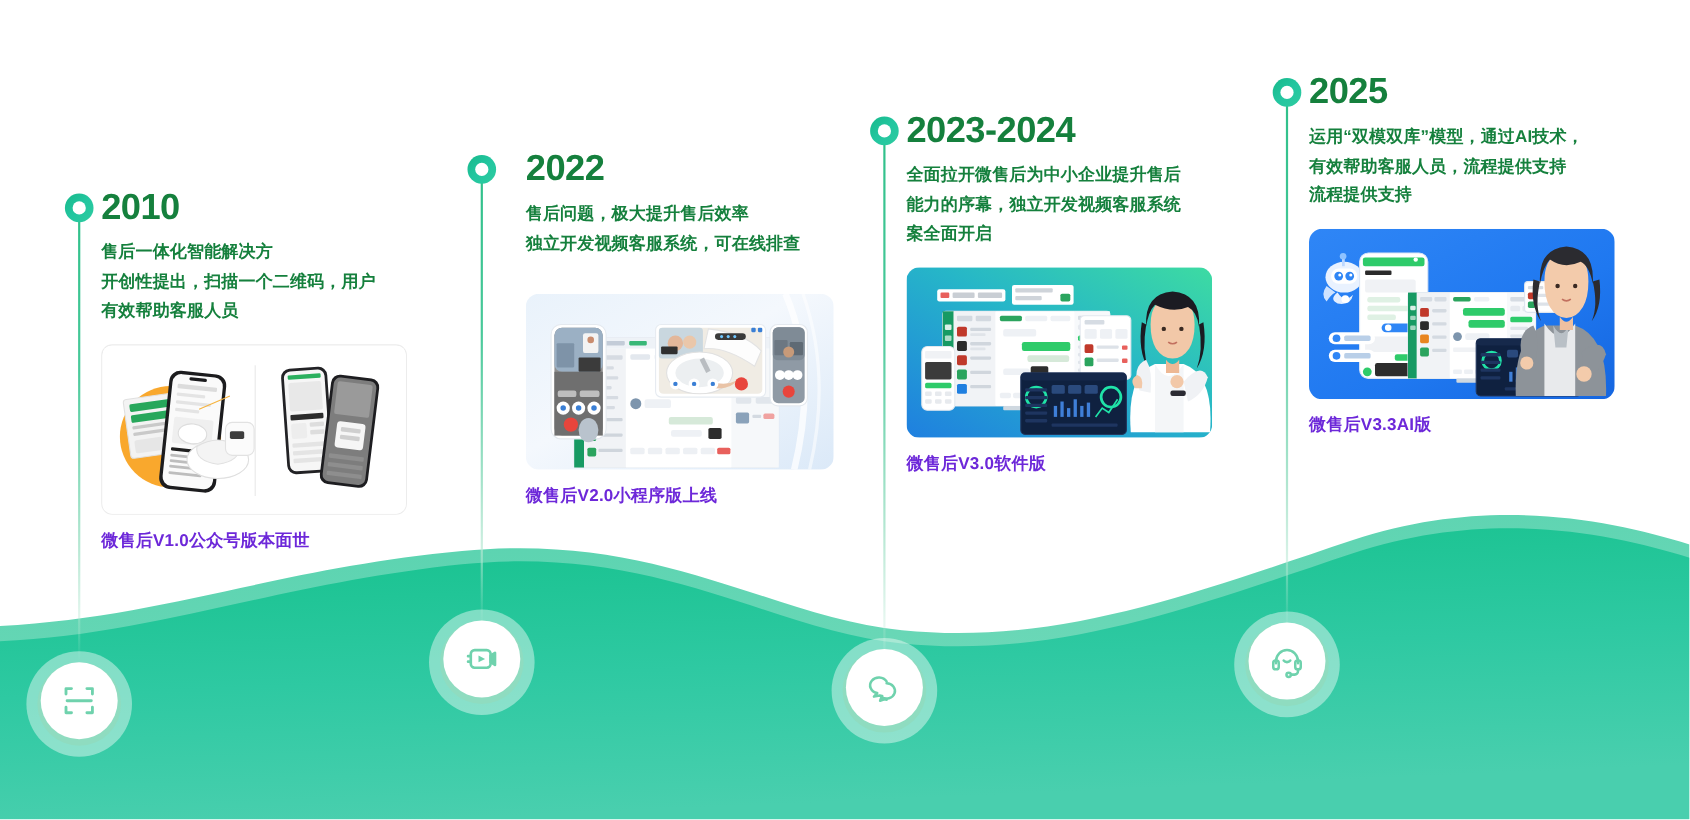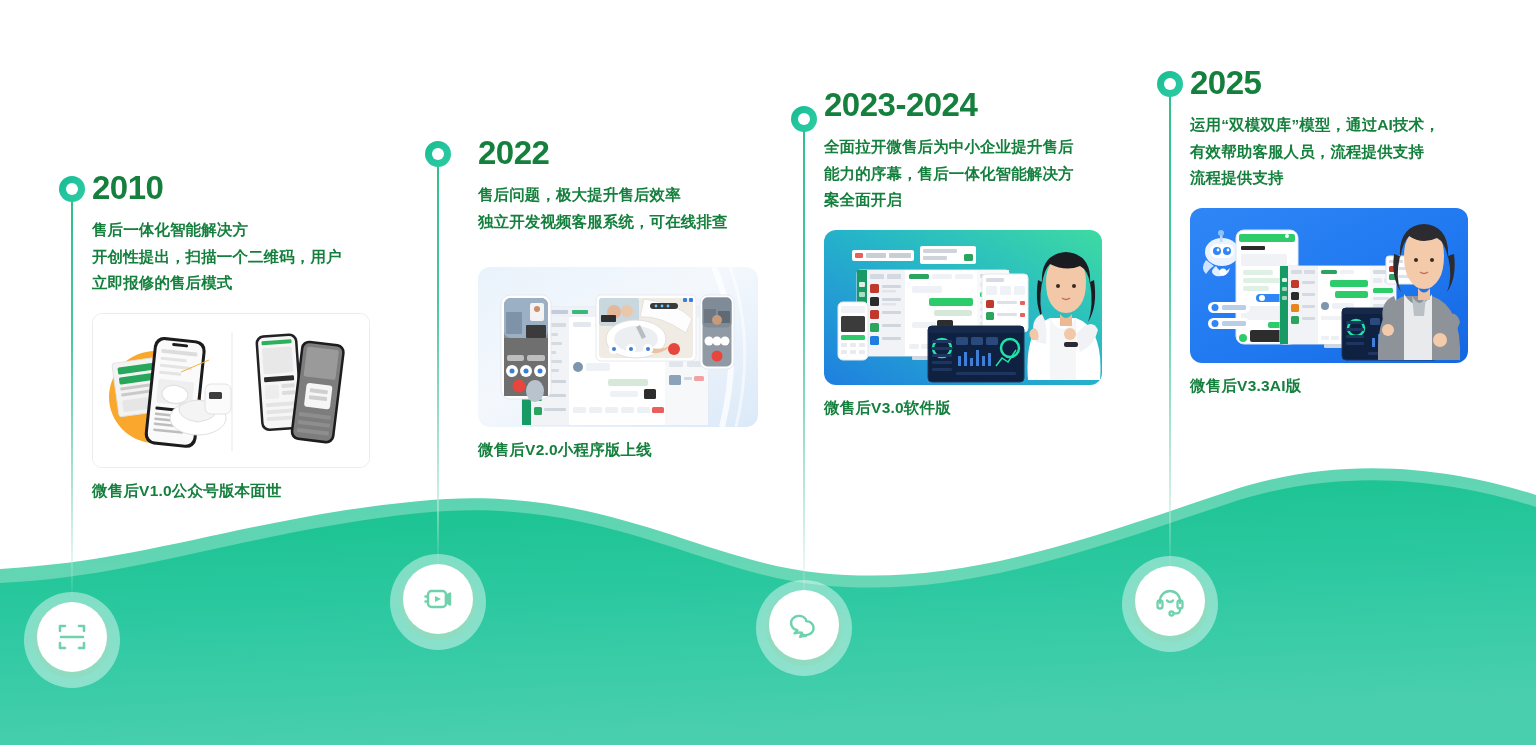--- a/index.html
+++ b/index.html
@@ -35,21 +35,21 @@
   .ms { position:absolute; z-index:3; }
   .ms-year {
     font-size:33px; font-weight:bold; color:#15803d;
     letter-spacing:-0.5px; line-height:1; white-space:nowrap;
   }
   .ms-desc {
     margin-top:13px; font-size:15.5px; font-weight:bold; color:#15803d;
     line-height:1.72; letter-spacing:0.1px;
   }
   .ms-caption {
-    margin-top:13px; font-size:15.5px; font-weight:bold; color:#15803d;
+    margin-top:13px; font-size:15.5px; font-weight:bold; color:#6d28d9;
     letter-spacing:0.2px;
   }
 
   
   .pic {
     margin-top:16px; border-radius:12px; overflow:hidden; position:relative;
   }
   .pic-2018 {
     width:278px; height:155px; background:#fff;
     border:1px solid #ececec; border-radius:10px;
@@ -108,21 +108,21 @@
   <div class="marker" style="left:59px; top:176px;"></div>
   <div class="marker" style="left:425px; top:141px;"></div>
   <div class="marker" style="left:791px; top:106px;"></div>
   <div class="marker" style="left:1157px; top:71px;"></div>
 
   <div class="ms" style="left:92px; top:171px; width:290px;">
     <div class="ms-year">2010</div>
     <div class="ms-desc">
       <div>售后一体化智能解决方</div>
       <div>开创性提出，扫描一个二维码，用户</div>
-      <div>立即报修的售后模式</div>
+      <div>有效帮助客服人员</div>
     </div>
 
     <div class="pic pic-2018">
       <svg viewBox="0 0 278 155" width="278" height="155" aria-hidden="true">
         <rect x="0" y="0" width="278" height="155" fill="#ffffff"></rect>
         <line x1="139" y1="18" x2="139" y2="137" stroke="#e9e9e9" stroke-width="1"></line>
 
         <circle cx="62" cy="83" r="46" fill="#f9a11b" opacity="0.92"></circle>
 
         <g transform="rotate(-8 60 70)">
@@ -320,25 +320,25 @@
           <circle cx="239" cy="74" r="4.5" fill="#ffffff"></circle>
           <circle cx="247" cy="74" r="4.5" fill="#ffffff"></circle>
           <circle cx="239" cy="89" r="5.5" fill="#e8453c"></circle>
         </g>
       </svg>
     </div>
 
     <div class="ms-caption">微售后V2.0小程序版上线</div>
   </div>
 
-  <div class="ms" style="left:824px; top:88px; width:290px;">
+  <div class="ms" style="left:824px; top:101px; width:290px;">
     <div class="ms-year">2023-2024</div>
     <div class="ms-desc">
       <div>全面拉开微售后为中小企业提升售后</div>
-      <div>能力的序幕，售后一体化智能解决方</div>
+      <div>能力的序幕，独立开发视频客服系统</div>
       <div>案全面开启</div>
     </div>
 
     <div class="pic pic-2023">
       <svg viewBox="0 0 278 155" width="278" height="155" aria-hidden="true">
         <defs>
           <linearGradient id="bgTeal" x1="0" y1="1" x2="1" y2="0">
             <stop offset="0%" stop-color="#1f7fe0"></stop>
             <stop offset="55%" stop-color="#26b6c8"></stop>
             <stop offset="100%" stop-color="#3ddba2"></stop>

